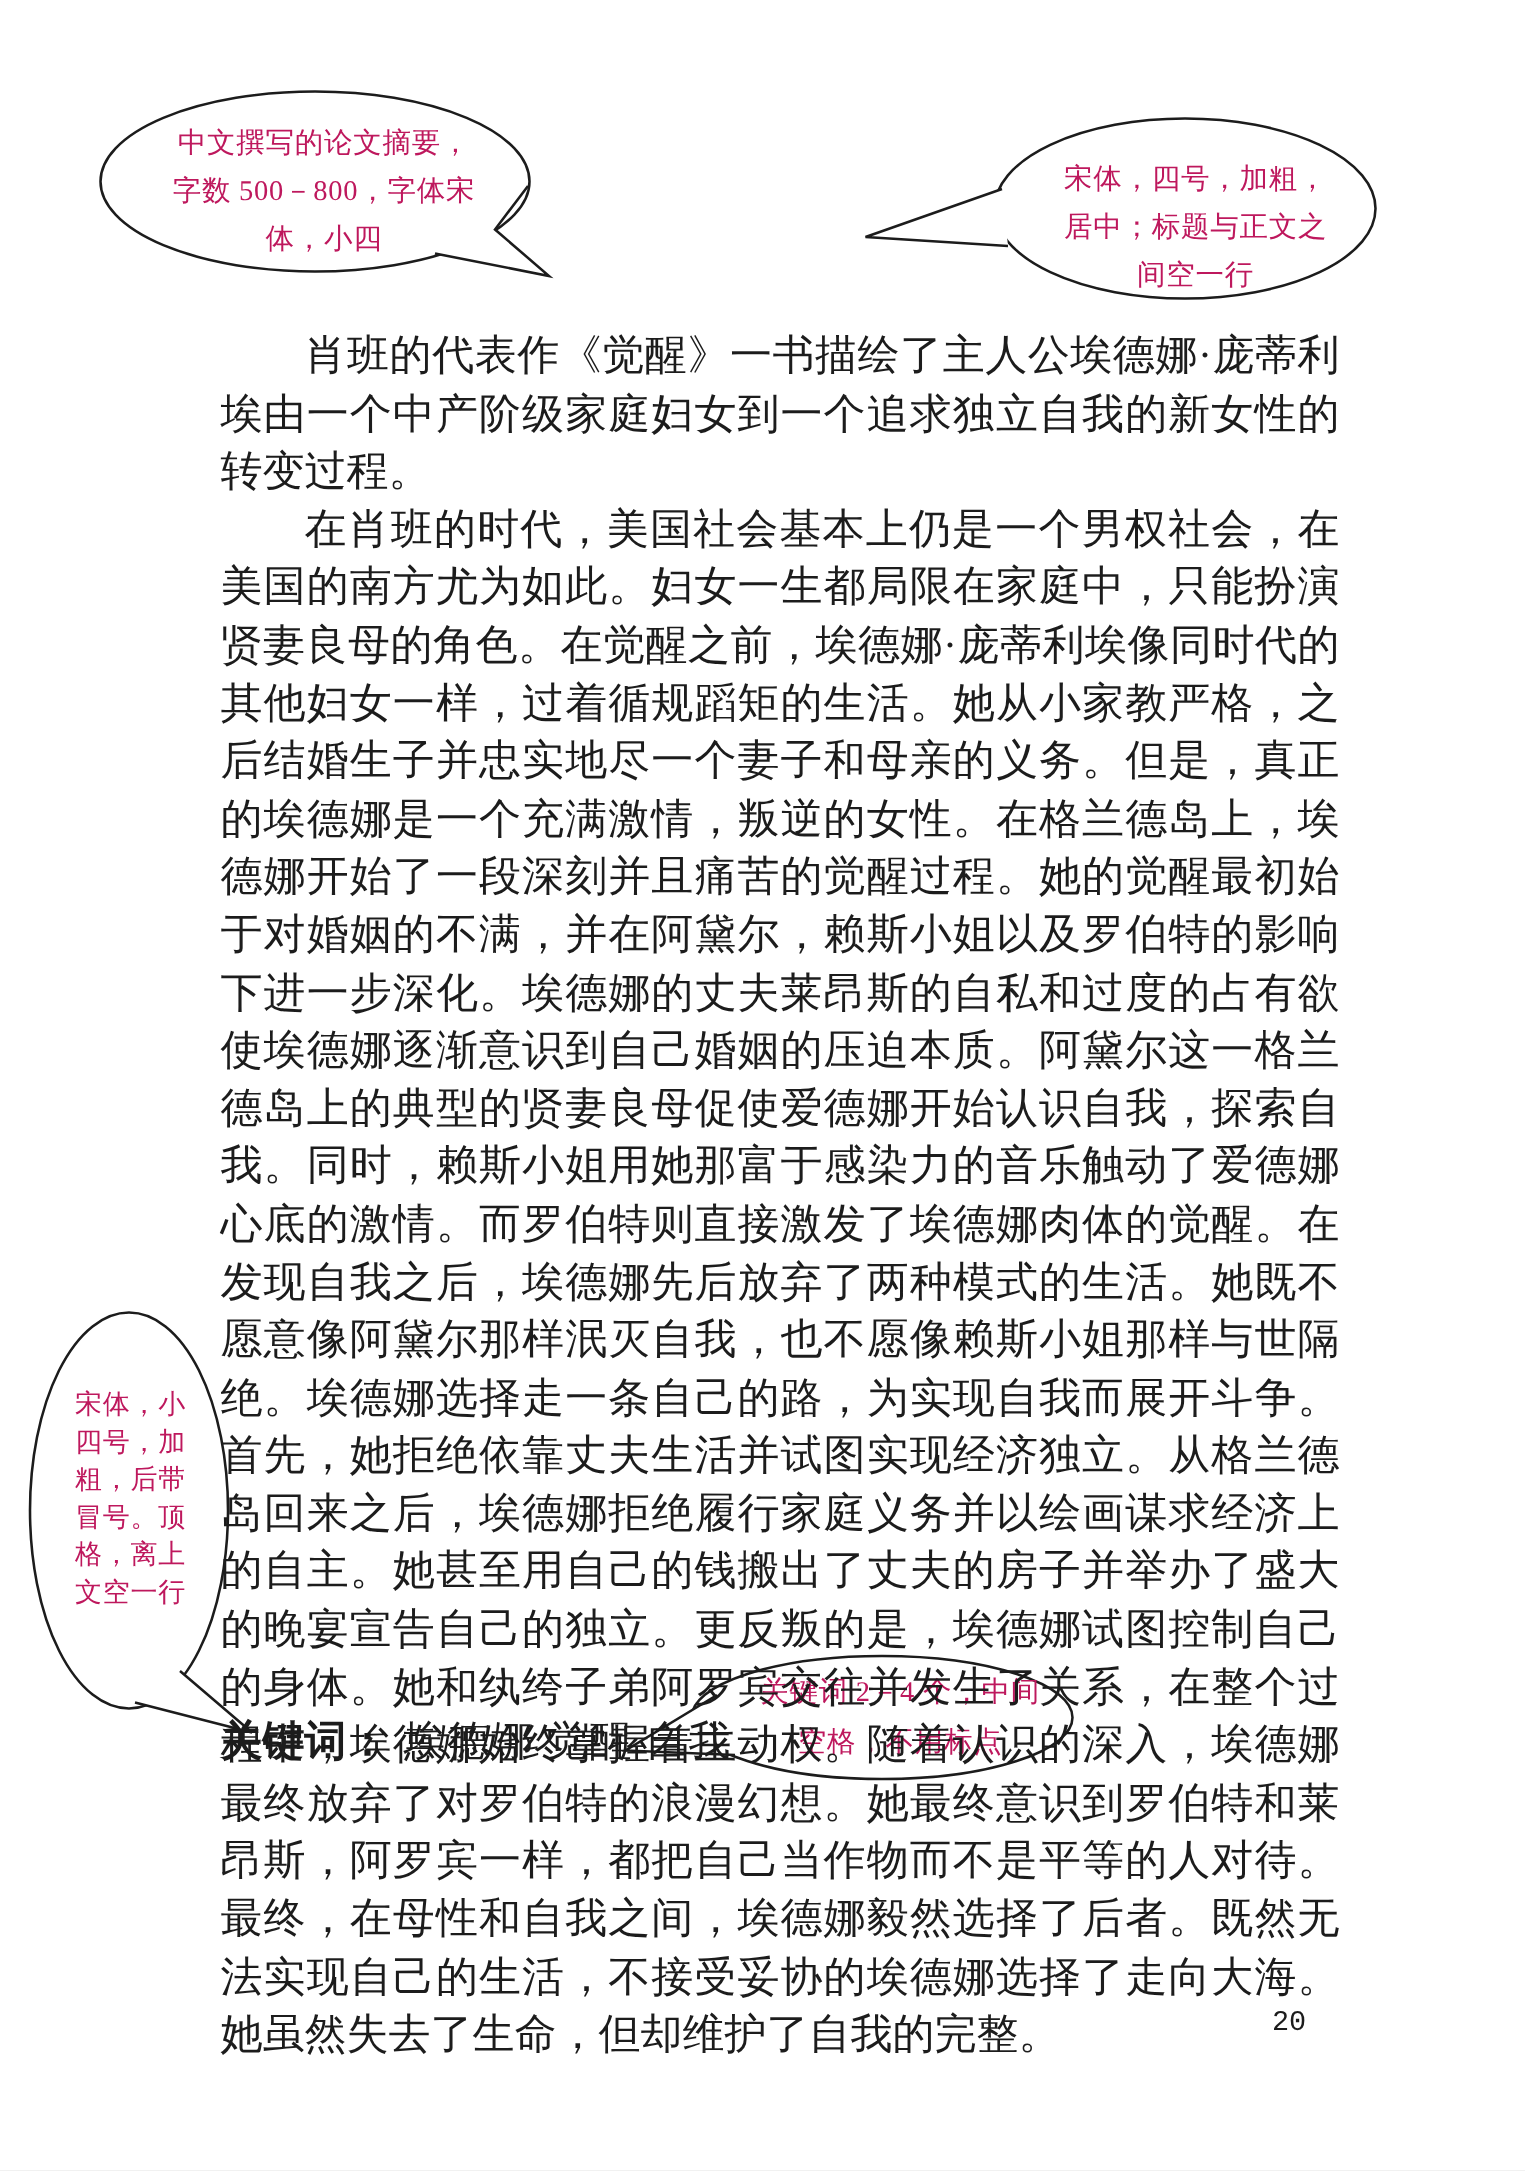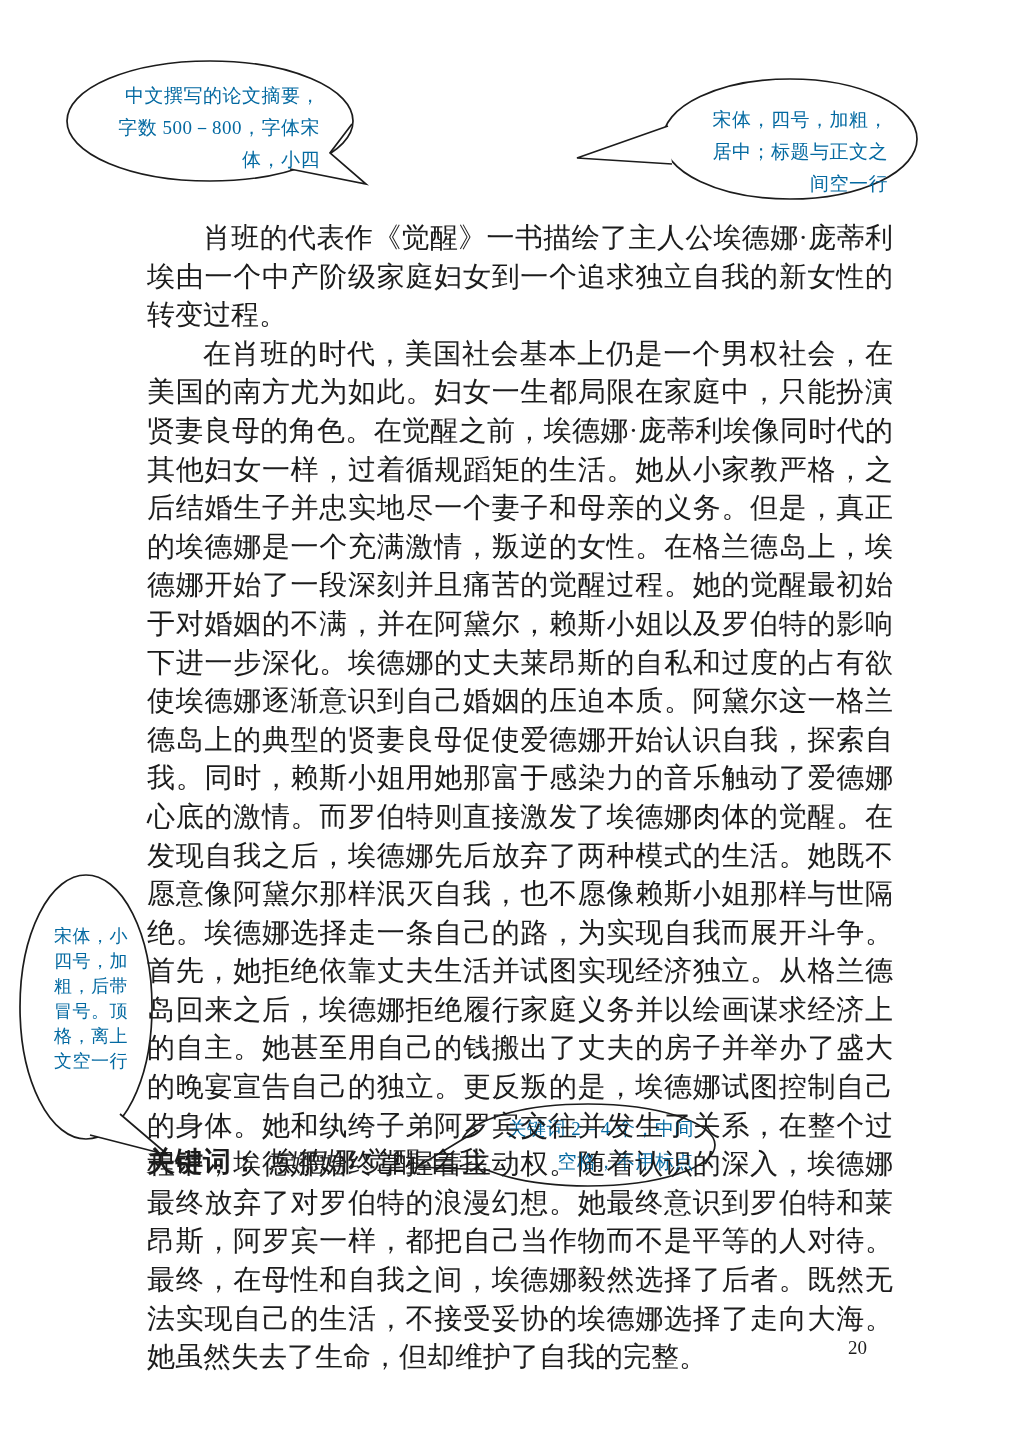--- a/index.html
+++ b/index.html
@@ -16,22 +16,22 @@
     position:absolute;left:0;top:0;width:1024px;height:1447px;
     pointer-events:none;
   }
   .callout-layer ellipse,.callout-layer path{
     fill:#ffffff;stroke:#1c1c1c;stroke-width:1.7;
   }
   .bubble-text{
     position:absolute;
     font-size:19px;
     line-height:32px;
-    color:#0369a1;
-    text-align:right;
+    color:#be185d;
+    text-align:center;
     letter-spacing:0.5px;
   }
   .bubble-text.b1{left:112px;top:80px;width:208px;}
   .bubble-text.b2{left:706px;top:104px;width:182px;}
   .bubble-text.b3{left:46px;top:924px;width:82px;font-size:18px;line-height:25px;}
   .bubble-text.b4{left:506px;top:1112px;width:188px;line-height:33px;}
   .doc-title{
     position:absolute;left:0;top:133px;width:1024px;
     margin:0;
     text-align:center;
@@ -50,20 +50,21 @@
   }
   .keywords-line{
     position:absolute;left:147px;top:1148px;width:746px;
     font-size:28px;line-height:28px;
   }
   .kw-label{font-weight:bold;}
   .kw-text{margin-left:10px;letter-spacing:1px;}
   .page-number{
     position:absolute;left:848px;top:1337px;
     font-size:19px;
+    font-family:Liberation Mono, monospace;
   }
 </style>
 </head>
 <body>
 
 <div class="page">
 
   <svg class="callout-layer" width="1024" height="1447" viewBox="0 0 1024 1447" xmlns="http://www.w3.org/2000/svg">
     <g>
       <ellipse cx="210" cy="121" rx="143" ry="60"></ellipse>

